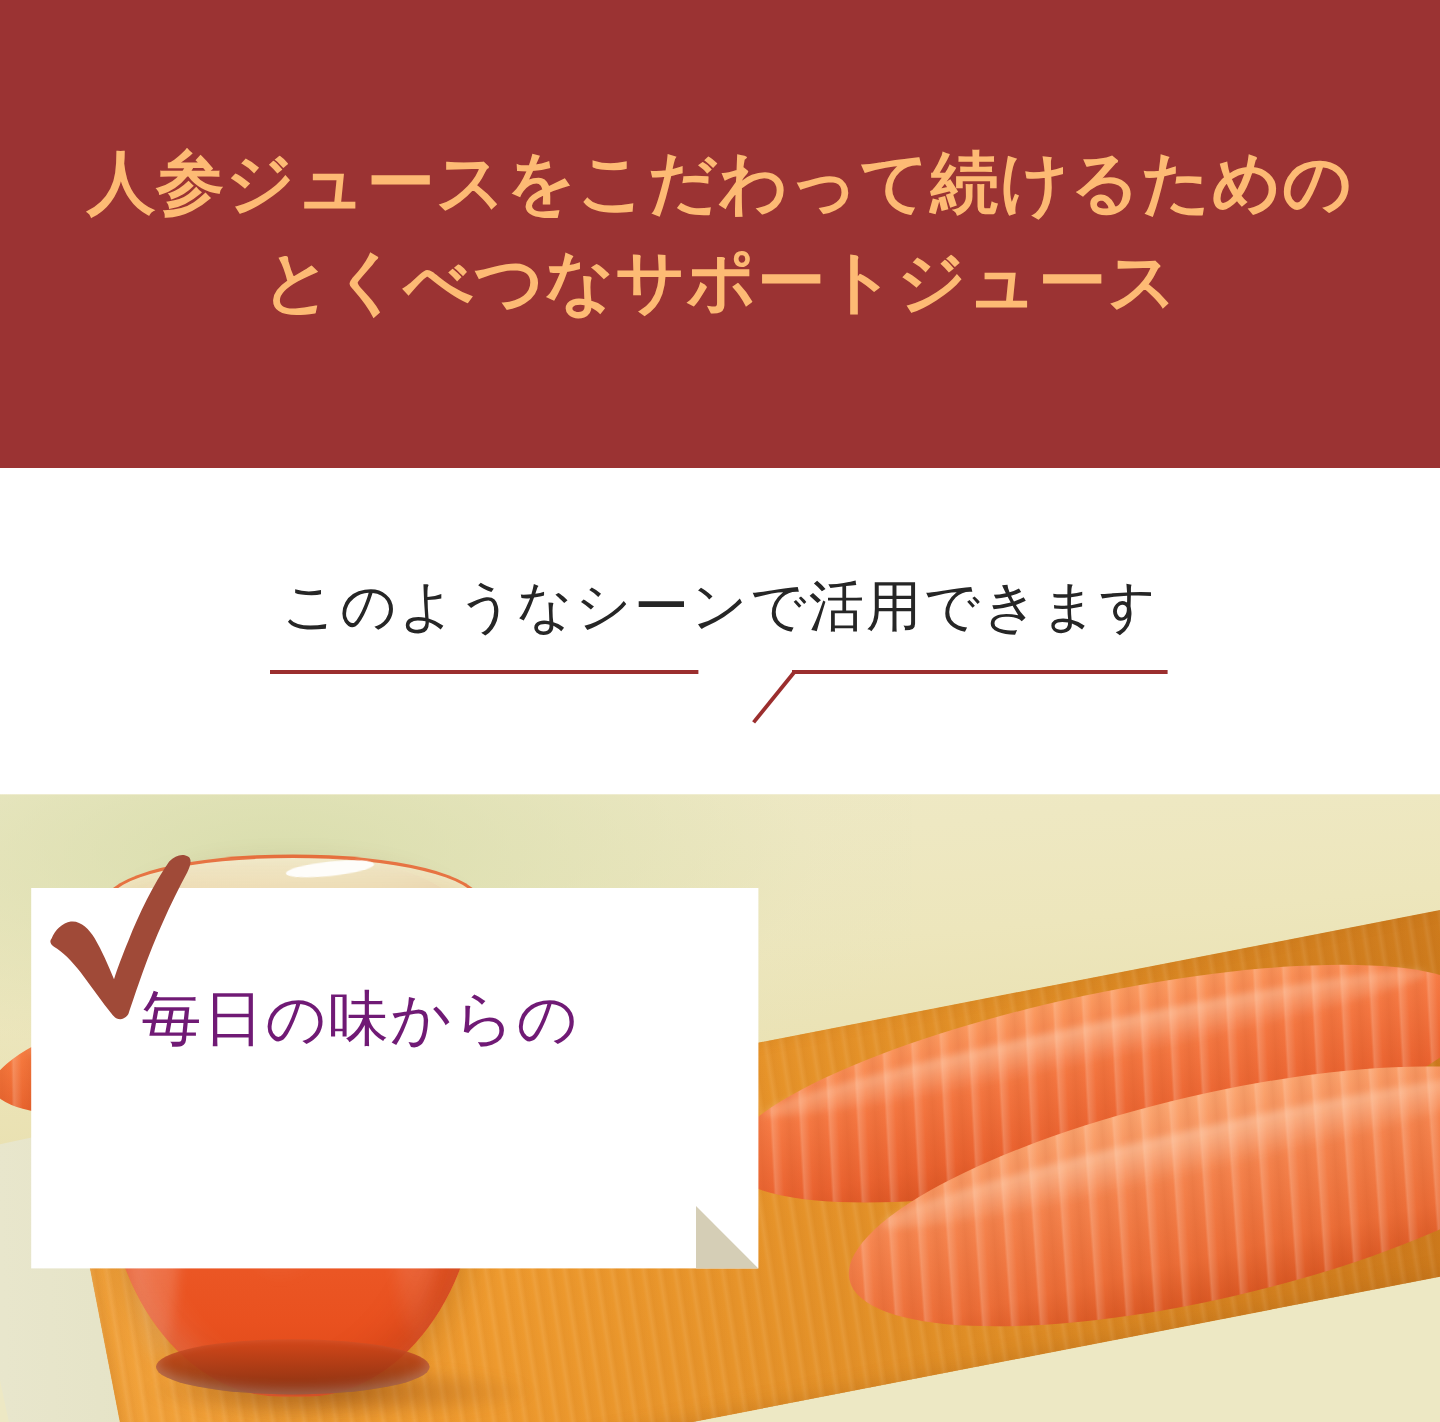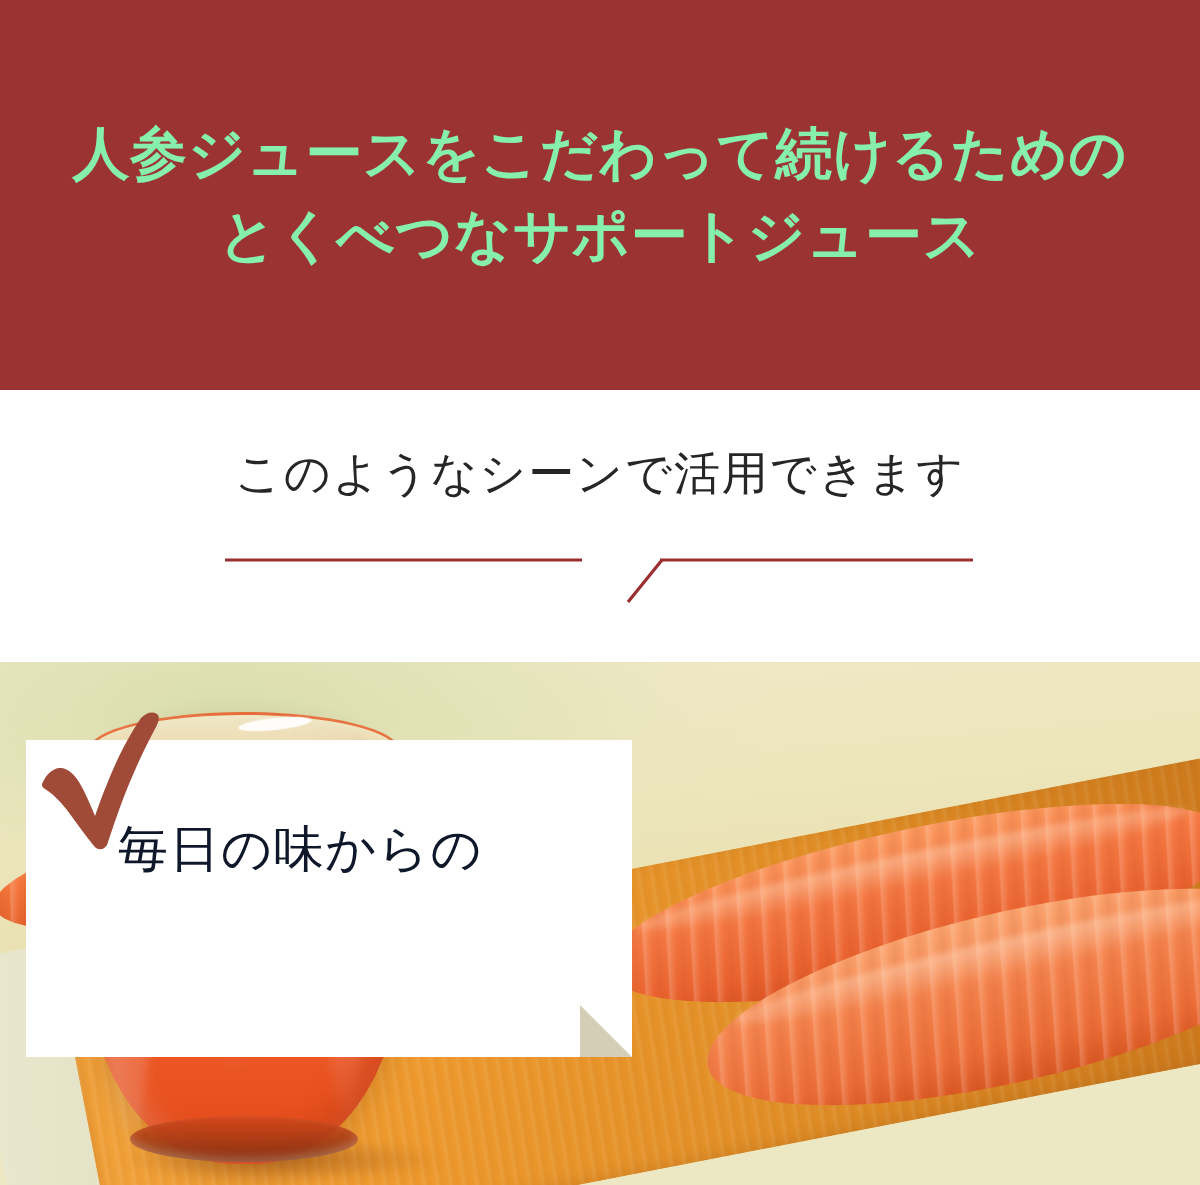--- a/index.html
+++ b/index.html
@@ -17,38 +17,38 @@
   
   .hero {
     position:absolute; left:0; top:0;
     width:1200px; height:390px;
     background:#9B3333;
     display:flex; flex-direction:column;
     align-items:center; justify-content:center;
     gap:22px;
   }
   .hero-line {
-    color:#86efac;
+    color:#fdba74;
     font-weight:700;
     letter-spacing:0.01em;
     white-space:nowrap;
     text-align:center;
     line-height:1.05;
   }
   .hero-line-1 { font-size:57px; }
   .hero-line-2 { font-size:57px; }
 
   
   .midband {
     position:absolute; left:0; top:390px;
     width:1200px; height:272px;
     background:#FFFFFF;
   }
   .mid-title {
-    position:absolute; top:56px; left:0; width:1200px;
+    position:absolute; top:88px; left:0; width:1200px;
     text-align:center;
     font-size:46px;
     font-weight:400;
     color:#262626;
     letter-spacing:0.04em;
     white-space:nowrap;
     line-height:1.2;
   }
   
   .deco { position:absolute; left:0; top:0; width:1200px; height:272px; pointer-events:none; }
@@ -211,21 +211,21 @@
   .card {
     position:absolute; left:26px; top:740px;
     width:606px; height:317px;
     background:#FFFFFF;
     z-index:4;
   }
   .card-text {
     position:absolute; left:92px; top:66px;
     font-size:50px;
     font-weight:400;
-    color:#0f172a;
+    color:#701a75;
     line-height:1.72;
     letter-spacing:0.03em;
     white-space:nowrap;
   }
   
   .card-fold {
     position:absolute; left:580px; top:1005px;
     width:0; height:0;
     border-left:52px solid #D5CEB6;
     border-top:52px solid transparent;

